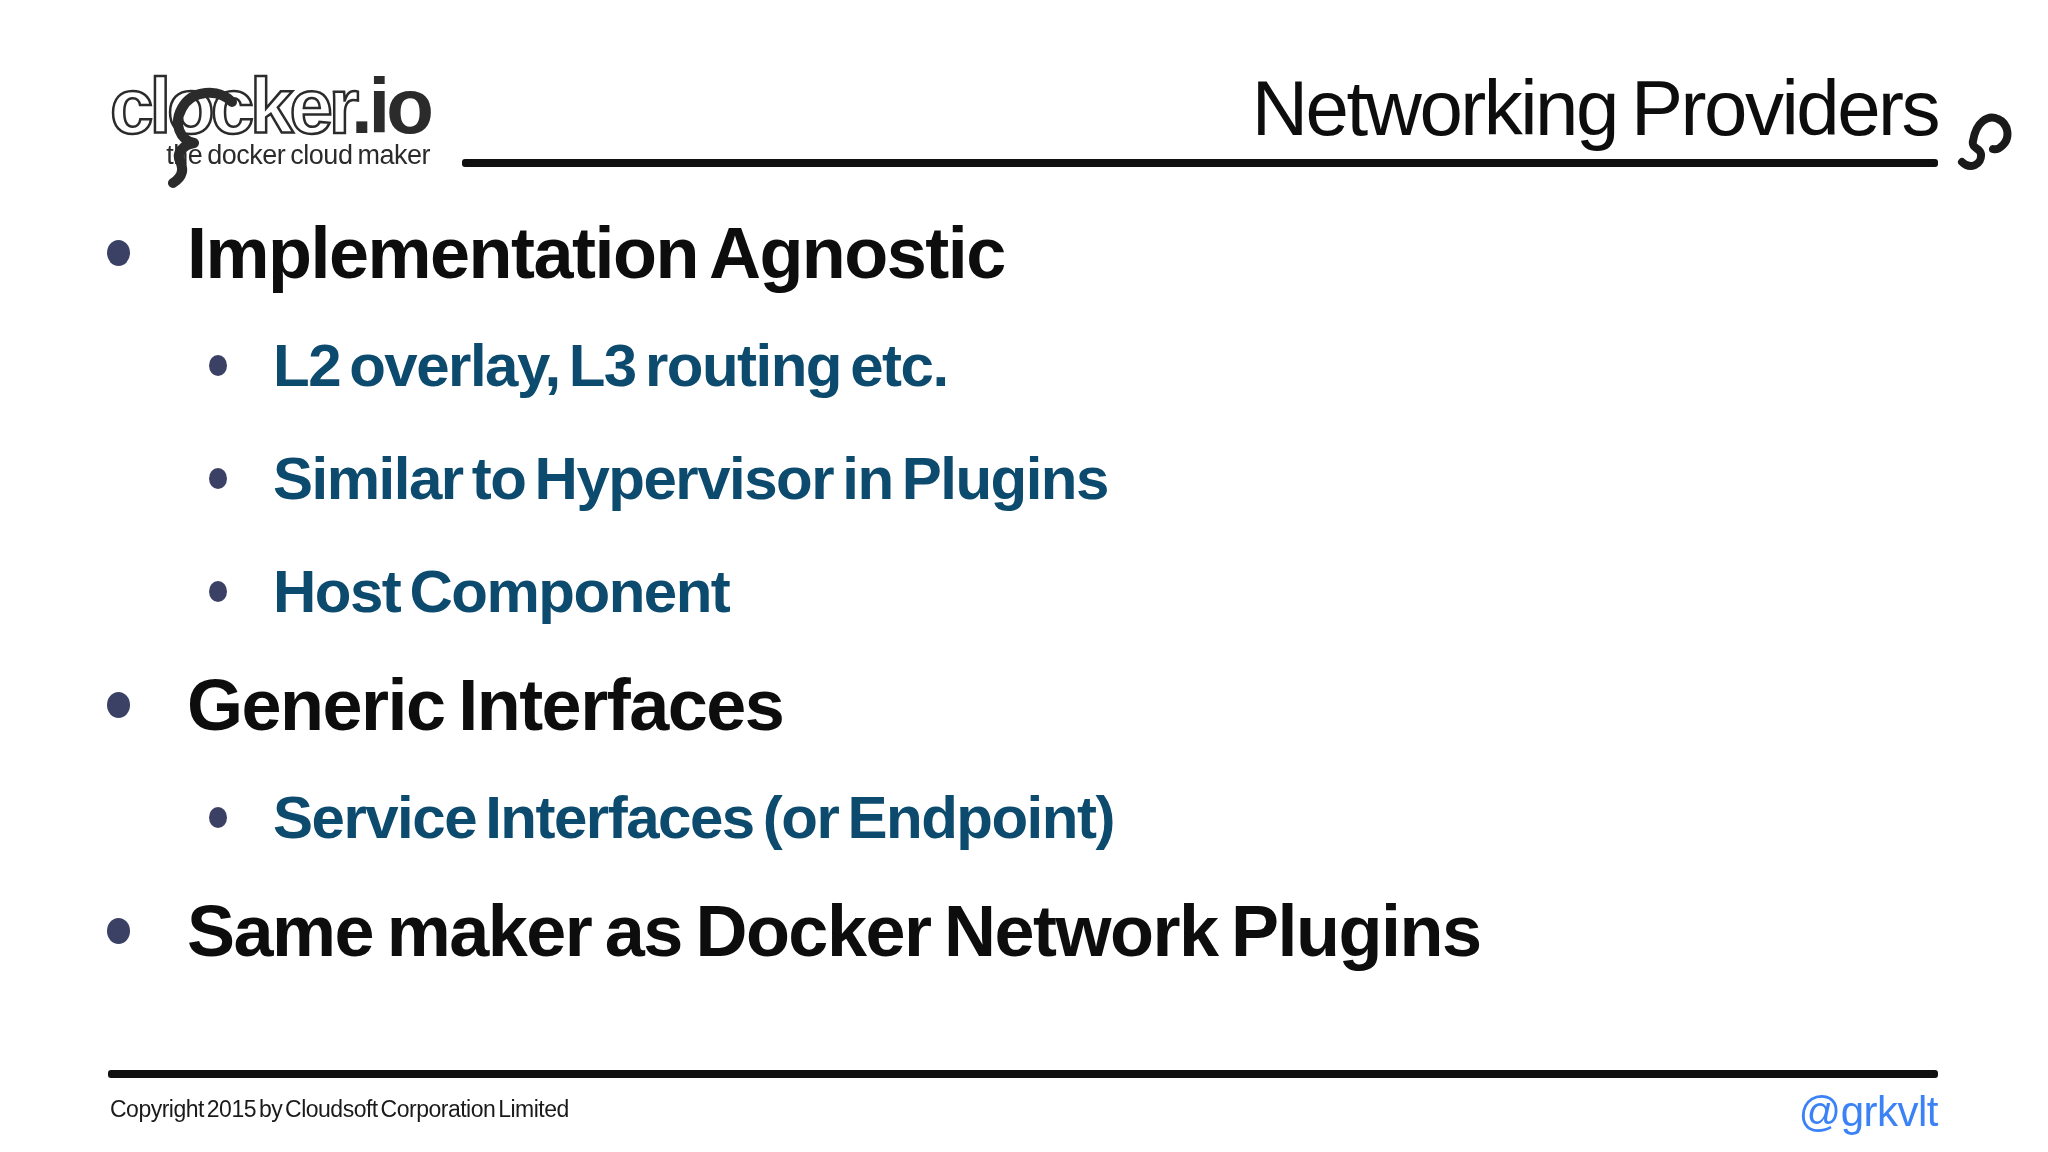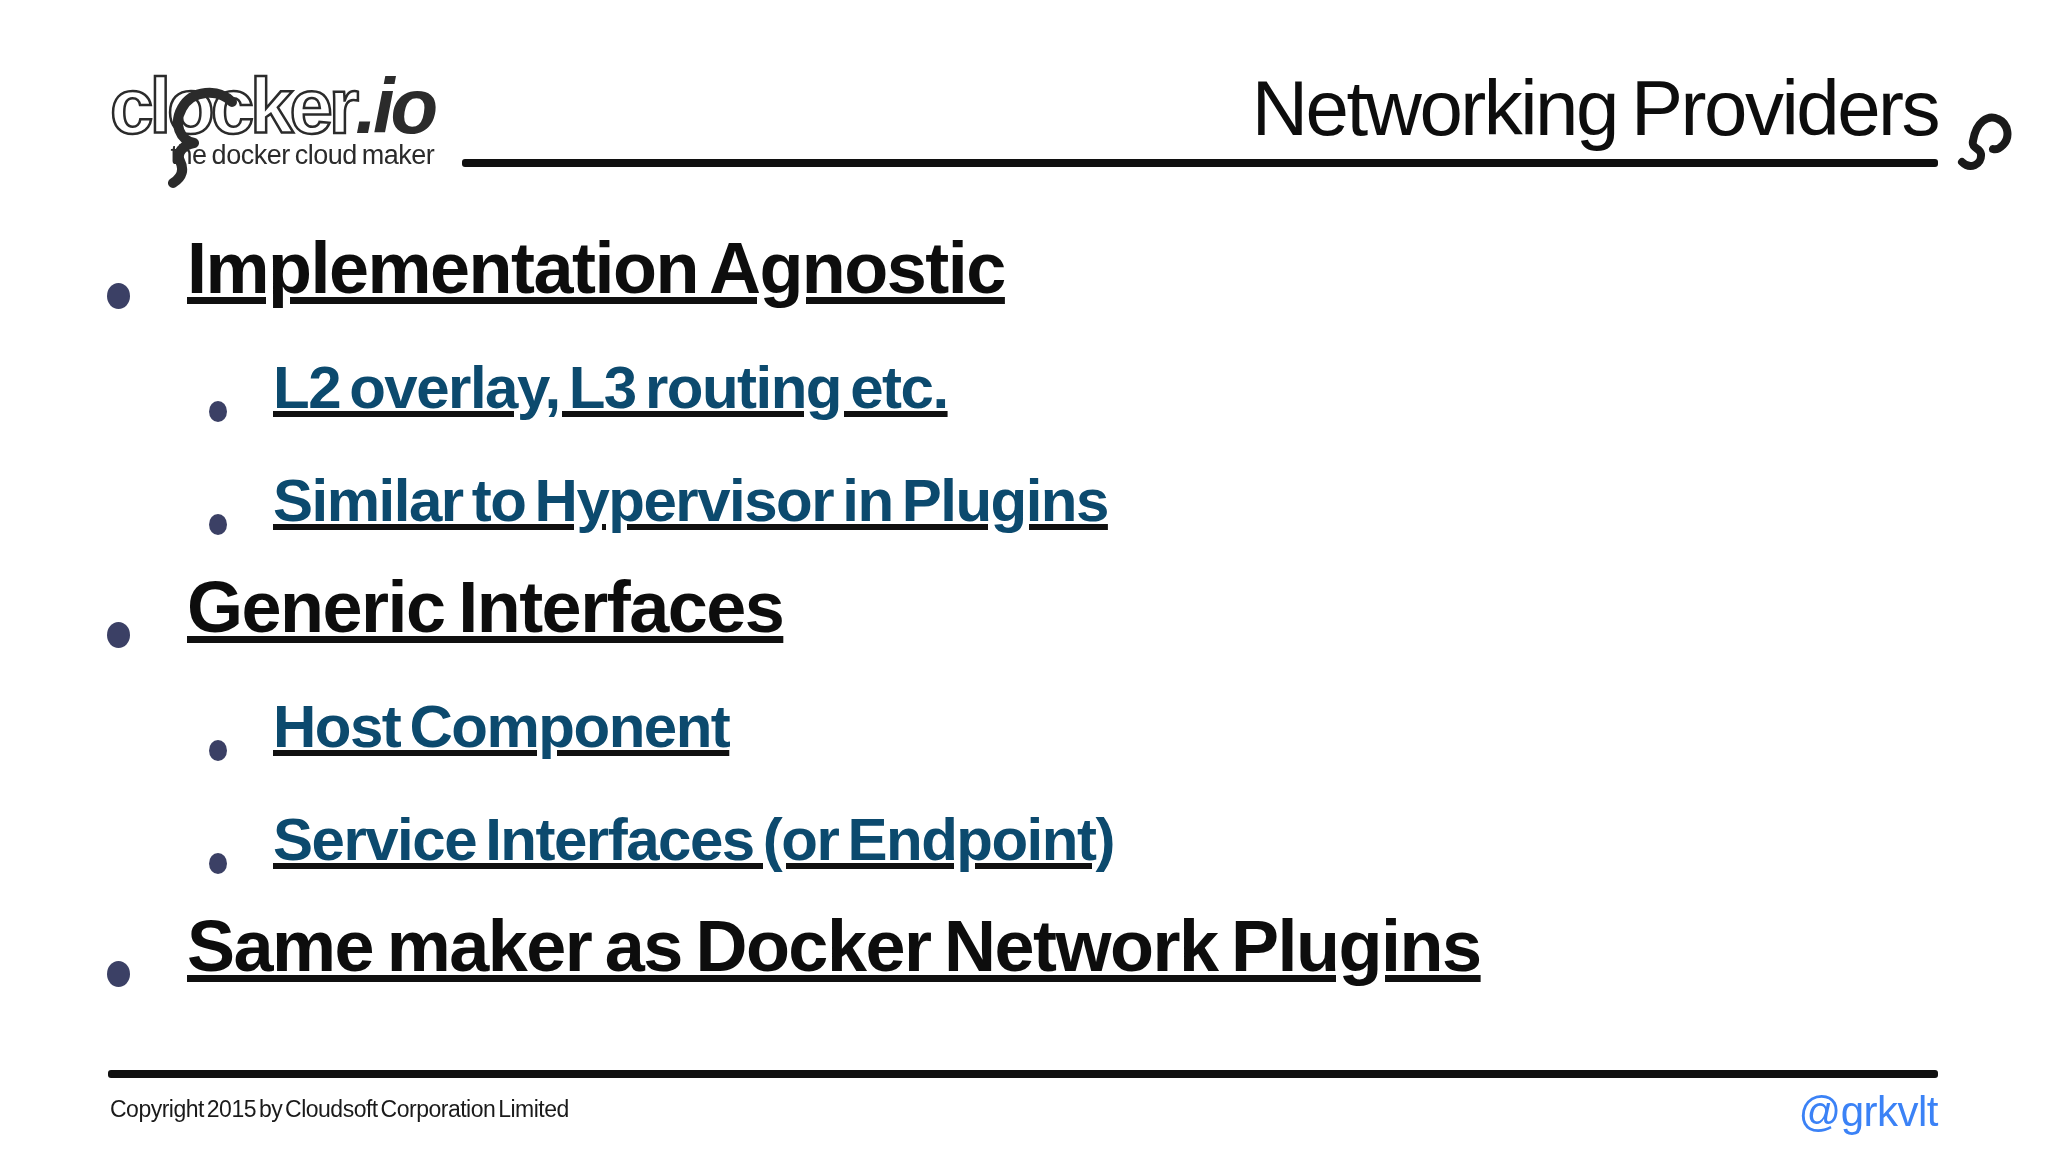--- a/index.html
+++ b/index.html
@@ -18,21 +18,21 @@
     position:relative;
     font-size:78px;line-height:84px;font-weight:700;
     letter-spacing:-4px;white-space:nowrap;
   }
   .logo-outline{
     color:#ffffff;
     -webkit-text-stroke:2.5px #2b2b2b;
     text-stroke:2.5px #2b2b2b;
     text-align:center;
   }
-  .logo-solid{color:#2b2b2b;font-style:italic;}
+  .logo-solid{color:#2b2b2b;}
   .logo-swirl{
     position:absolute;left:58px;top:22px;
     width:78px;height:104px;pointer-events:none;
   }
   .logo-tagline{
     margin-top:-8px;
     text-align:right;
     font-size:27px;letter-spacing:-0.5px;word-spacing:-2px;
     color:#2b2b2b;
   }
@@ -49,21 +49,21 @@
     letter-spacing:-2.5px;word-spacing:-5px;
     color:#0d0d0d;white-space:nowrap;
   }
   .title-cloud{
     position:absolute;left:1952px;top:100px;
     width:62px;height:72px;
   }
 
   
   .bullet-list{position:absolute;left:105px;top:196px;width:1850px;}
-  .bullet{display:flex;align-items:flex-end;height:113px;text-decoration:underline;}
+  .bullet{display:flex;align-items:center;height:113px;}
   .dot{
     flex:0 0 auto;border-radius:50%;background:#3b4065;
   }
   .lvl1 .dot{width:23px;height:26px;margin-left:2px;margin-right:57px;}
   .lvl1 .bullet-text{
     font-size:72px;font-weight:700;letter-spacing:-1.5px;word-spacing:-5px;
     color:#0d0d0d;white-space:nowrap;
   }
   .lvl2{padding-left:104px;}
   .lvl2 .dot{width:18px;height:21px;margin-right:46px;}
@@ -115,27 +115,27 @@
       <span class="bullet-text">Implementation Agnostic</span>
     </div>
     <div class="bullet lvl2">
       <span class="dot"></span>
       <span class="bullet-text">L2 overlay, L3 routing etc.</span>
     </div>
     <div class="bullet lvl2">
       <span class="dot"></span>
       <span class="bullet-text">Similar to Hypervisor in Plugins</span>
     </div>
+    <div class="bullet lvl2">
+      <span class="dot"></span>
+      <span class="bullet-text">Host Component</span>
+    </div>
     <div class="bullet lvl1">
       <span class="dot"></span>
       <span class="bullet-text">Generic Interfaces</span>
-    </div>
-    <div class="bullet lvl2">
-      <span class="dot"></span>
-      <span class="bullet-text">Host Component</span>
     </div>
     <div class="bullet lvl2">
       <span class="dot"></span>
       <span class="bullet-text">Service Interfaces (or Endpoint)</span>
     </div>
     <div class="bullet lvl1">
       <span class="dot"></span>
       <span class="bullet-text">Same maker as Docker Network Plugins</span>
     </div>
   </div>

